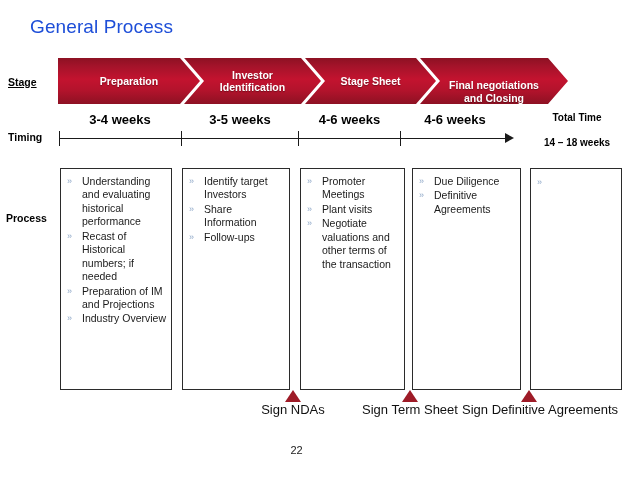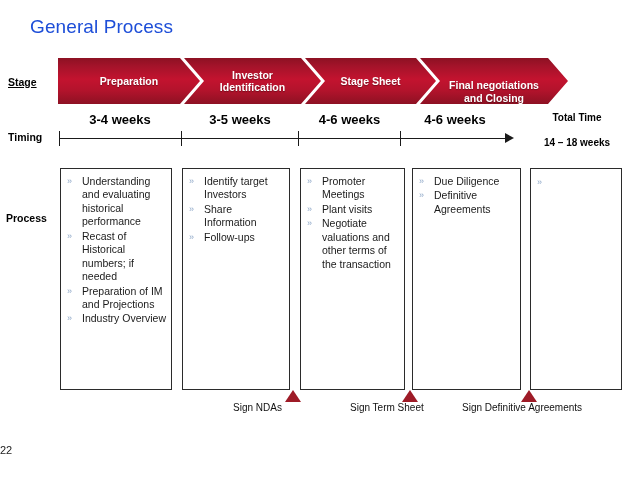--- a/index.html
+++ b/index.html
@@ -169,32 +169,33 @@
   
   .marker {
     position: absolute;
     width: 0; height: 0;
     border-left: 8px solid transparent;
     border-right: 8px solid transparent;
     border-bottom: 12px solid #9e1b27;
   }
   .marker-label {
     position: absolute;
-    font-size: 10px;
+    font-size: 13px;
     color: #111;
     white-space: nowrap;
-    text-align: left;
+    text-align: center;
   }
 
   
   .page-num {
     position: absolute;
     left: 0;
     top: 444px;
     width: 593px;
+    text-align: center;
     font-size: 11px;
     color: #222;
   }
 </style>
 </head>
 <body>
 
 <div class="slide-title">General Process</div>
 
 <div class="row-label" id="label-stage">Stage</div>

